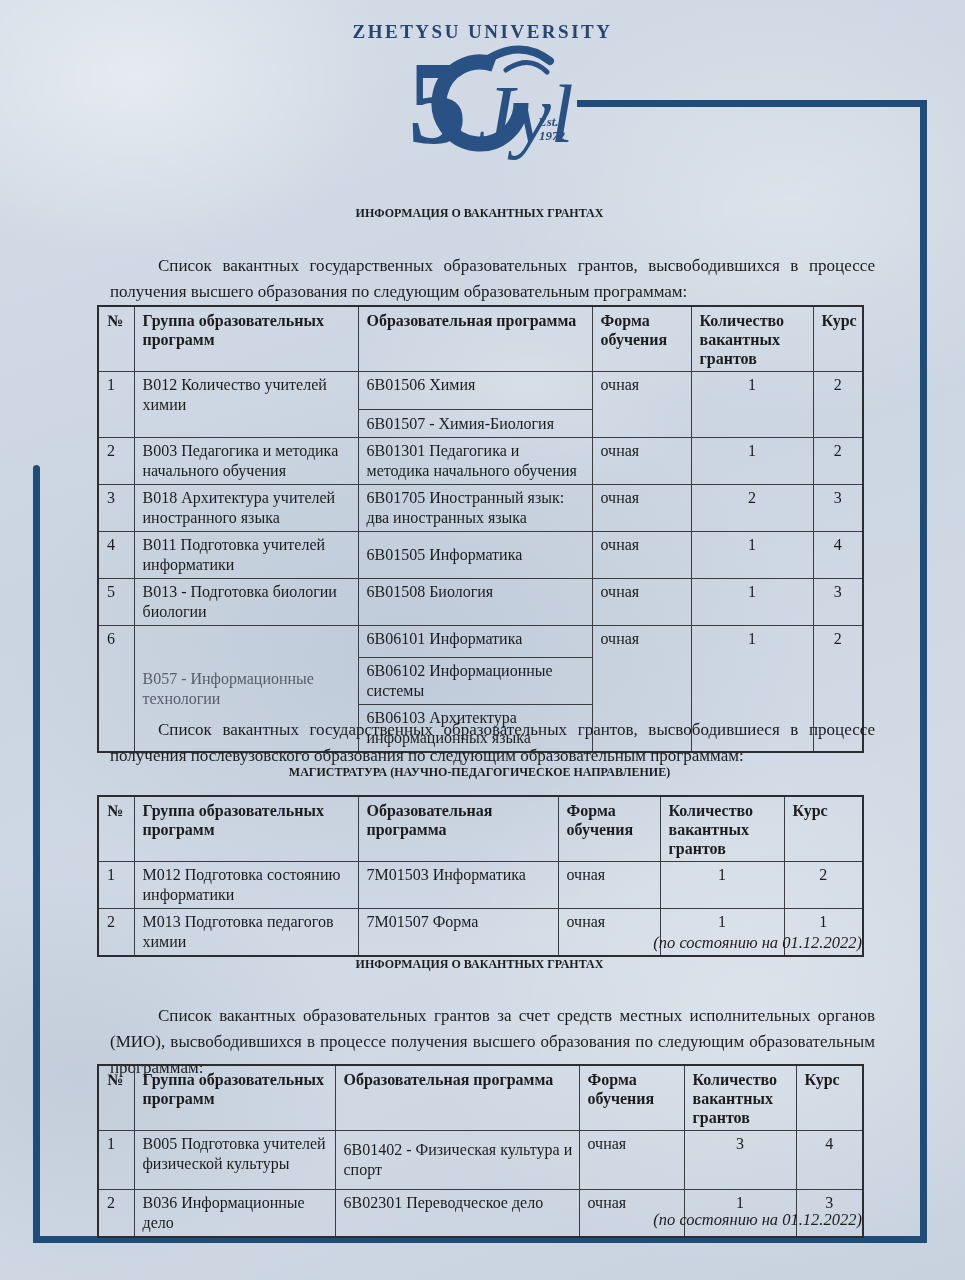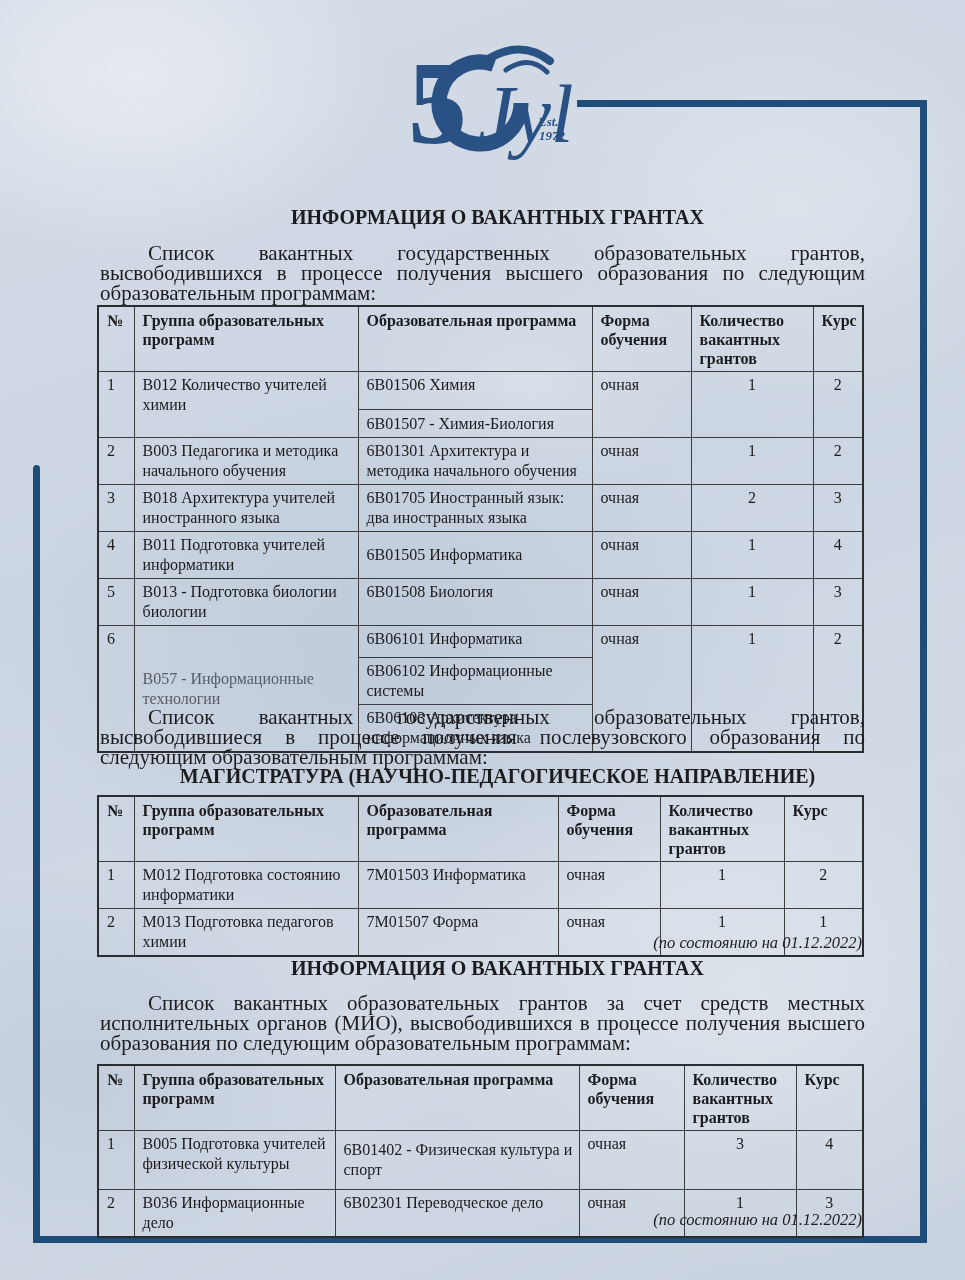--- a/index.html
+++ b/index.html
@@ -32,26 +32,26 @@
   .uni-name{
     position:absolute;left:0;top:21px;width:965px;
     text-align:center;
     font-size:19px;font-weight:bold;letter-spacing:2.5px;
     color:#27456e;
   }
   .emblem{position:absolute;left:410px;top:45px;overflow:visible;}
   
   .content{position:absolute;left:97px;top:0;width:765px;}
   .doc-title{
-    position:absolute;left:18px;width:765px;
-    text-align:center;font-weight:bold;font-size:20px;
+    position:absolute;left:0;width:765px;
+    text-align:center;font-weight:bold;font-size:12px;
   }
   .para{
-    position:absolute;left:0;width:765px;margin:3px;
-    font-size:21px;line-height:20px;
+    position:absolute;left:0;width:765px;margin:13px;
+    font-size:17px;line-height:26px;
     text-align:justify;text-indent:48px;
   }
   .note{
     position:absolute;left:0;width:765px;
     text-align:right;font-style:italic;font-size:16.5px;
   }
   
   table.tbl{
     position:absolute;left:0;width:765px;
     border-collapse:collapse;table-layout:fixed;
@@ -72,20 +72,21 @@
 </head>
 <body>
 
 <div class="page">
 
   <div class="deco top-line"></div>
   <div class="deco right-line"></div>
   <div class="deco bottom-line"></div>
   <div class="deco left-line"></div>
 
+  <div class="uni-name">ZHETYSU UNIVERSITY</div>
   <svg class="emblem" width="190" height="135" viewBox="0 0 190 135">
     <text x="-2" y="98" font-size="118" font-weight="bold" fill="#2a5183">5</text>
     <path d="M 84 19.5 A 41 41 0 1 0 111 58" fill="none" stroke="#2a5183" stroke-width="15" stroke-linecap="butt"></path>
     <path d="M 78 14 Q 112 -6 140 16" fill="none" stroke="#2a5183" stroke-width="8" stroke-linecap="round"></path>
     <path d="M 96 25 Q 119 9 137 27" fill="none" stroke="#2a5183" stroke-width="5" stroke-linecap="round"></path>
     <text x="68" y="97" font-size="82" font-style="italic" fill="#2a5183">Jyl</text>
     <text x="128" y="81" font-size="13" font-style="italic" font-weight="bold" fill="#2a5183">Est.</text>
     <text x="129" y="95" font-size="13" font-style="italic" font-weight="bold" fill="#2a5183">1972</text>
   </svg>
 
@@ -119,21 +120,21 @@
         <td rowspan="2">очная</td>
         <td rowspan="2" class="c">1</td>
         <td rowspan="2" class="c">2</td>
       </tr>
       <tr style="height:28px">
         <td class="vmid">6В01507 - Химия-Биология</td>
       </tr>
       <tr style="height:39px">
         <td>2</td>
         <td>В003 Педагогика и методика начального обучения</td>
-        <td>6В01301 Архитектура и методика начального обучения</td>
+        <td>6В01301 Педагогика и методика начального обучения</td>
         <td>очная</td>
         <td class="c">1</td>
         <td class="c">2</td>
       </tr>
       <tr style="height:38px">
         <td>3</td>
         <td>В018 Архитектура учителей иностранного языка</td>
         <td>6В01705 Иностранный язык: два иностранных языка</td>
         <td>очная</td>
         <td class="c">2</td>

